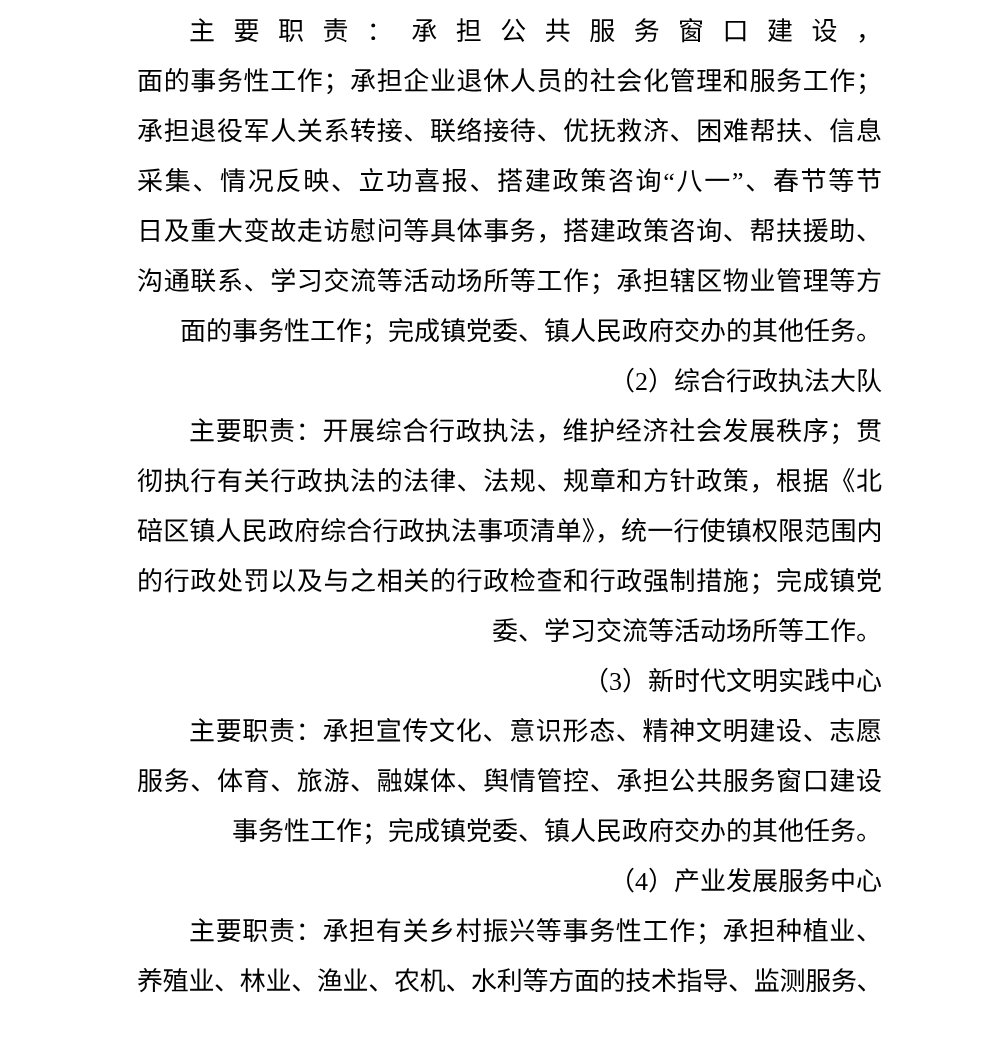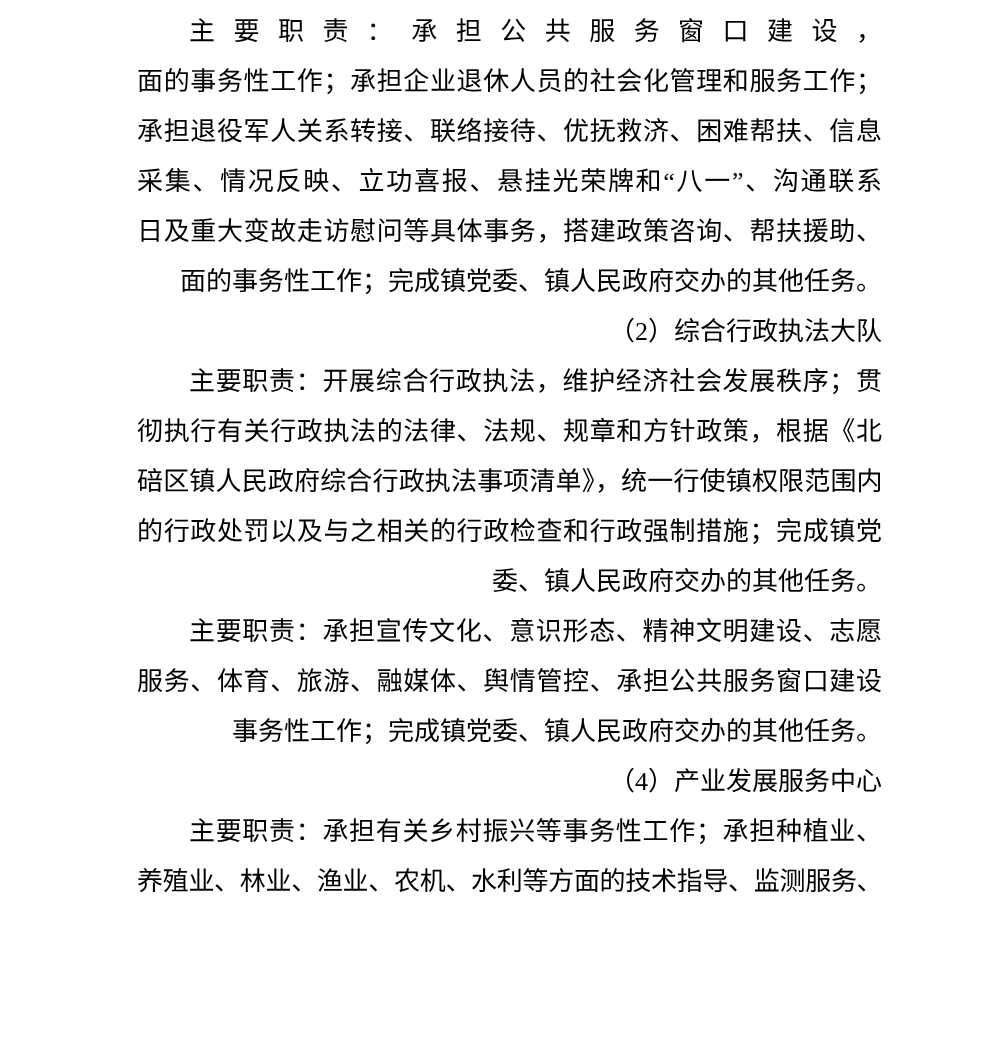--- a/index.html
+++ b/index.html
@@ -48,29 +48,31 @@
   }
 </style>
 </head>
 <body>
 
 <div class="page">
   <div class="doc-lines" id="doc-lines">
       <p class="line indent justify">主要职责：承担公共服务窗口建设，指导便民服务平台建设；</p>
       <p class="line justify">面的事务性工作；承担企业退休人员的社会化管理和服务工作；</p>
       <p class="line justify">承担退役军人关系转接、联络接待、优抚救济、困难帮扶、信息</p>
-      <p class="line justify">采集、情况反映、立功喜报、悬挂光荣牌和“八一”、沟通联系</p>
+      <p class="line justify">采集、情况反映、立功喜报、搭建政策咨询“八一”、春节等节</p>
       <p class="line justify">日及重大变故走访慰问等具体事务，搭建政策咨询、帮扶援助、</p>
+      <p class="line justify">沟通联系、学习交流等活动场所等工作；承担辖区物业管理等方</p>
       <p class="line">面的事务性工作；完成镇党委、镇人民政府交办的其他任务。</p>
       <p class="line indent">（2）综合行政执法大队</p>
       <p class="line indent justify">主要职责：开展综合行政执法，维护经济社会发展秩序；贯</p>
       <p class="line justify">彻执行有关行政执法的法律、法规、规章和方针政策，根据《北</p>
       <p class="line justify tight">碚区镇人民政府综合行政执法事项清单》，统一行使镇权限范围内</p>
       <p class="line justify">的行政处罚以及与之相关的行政检查和行政强制措施；完成镇党</p>
-      <p class="line">委、镇人民政府交办的其他任务。</p>
+      <p class="line">委、学习交流等活动场所等工作。</p>
+      <p class="line indent">（3）新时代文明实践中心</p>
       <p class="line indent justify">主要职责：承担宣传文化、意识形态、精神文明建设、志愿</p>
       <p class="line justify">服务、体育、旅游、融媒体、舆情管控、承担公共服务窗口建设</p>
       <p class="line">事务性工作；完成镇党委、镇人民政府交办的其他任务。</p>
       <p class="line indent">（4）产业发展服务中心</p>
       <p class="line indent justify">主要职责：承担有关乡村振兴等事务性工作；承担种植业、</p>
       <p class="line justify tight">养殖业、林业、渔业、农机、水利等方面的技术指导、监测服务、</p>
     </div>
 </div>
 
 </body></html>

